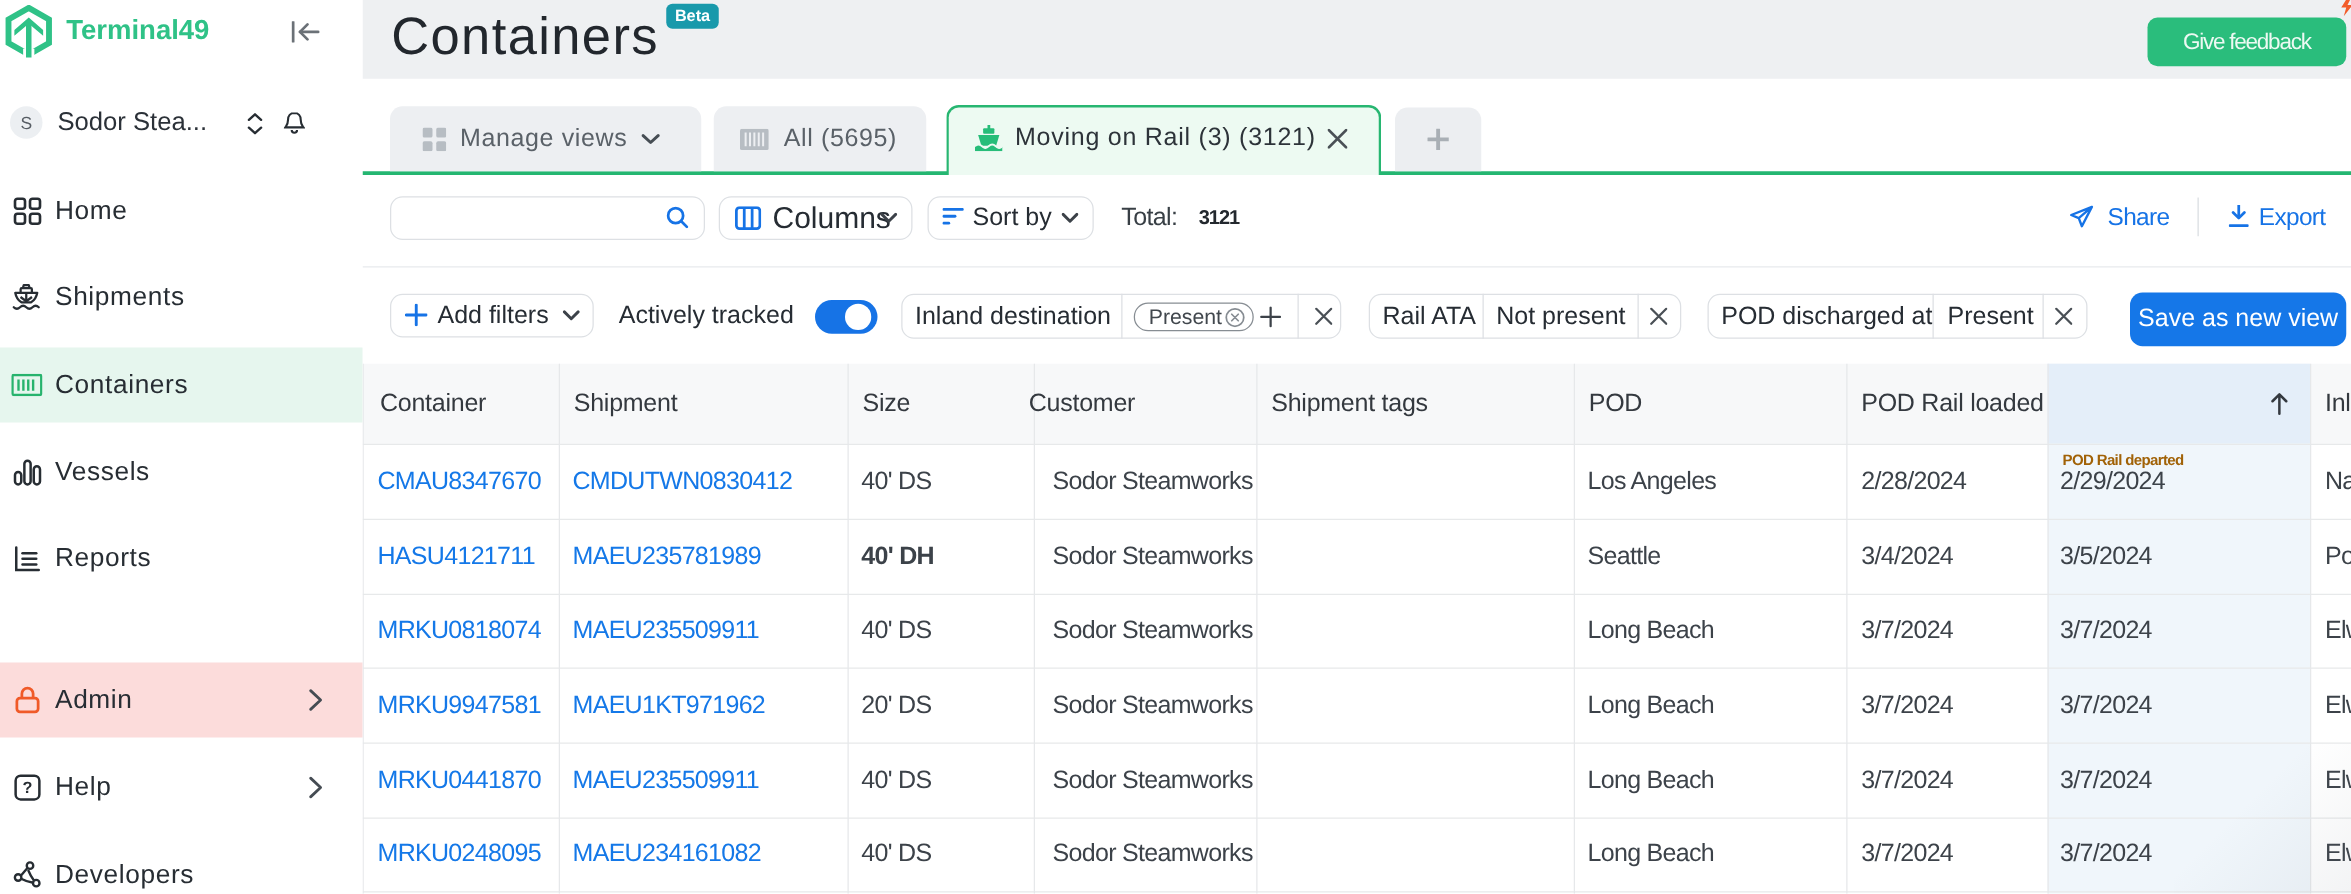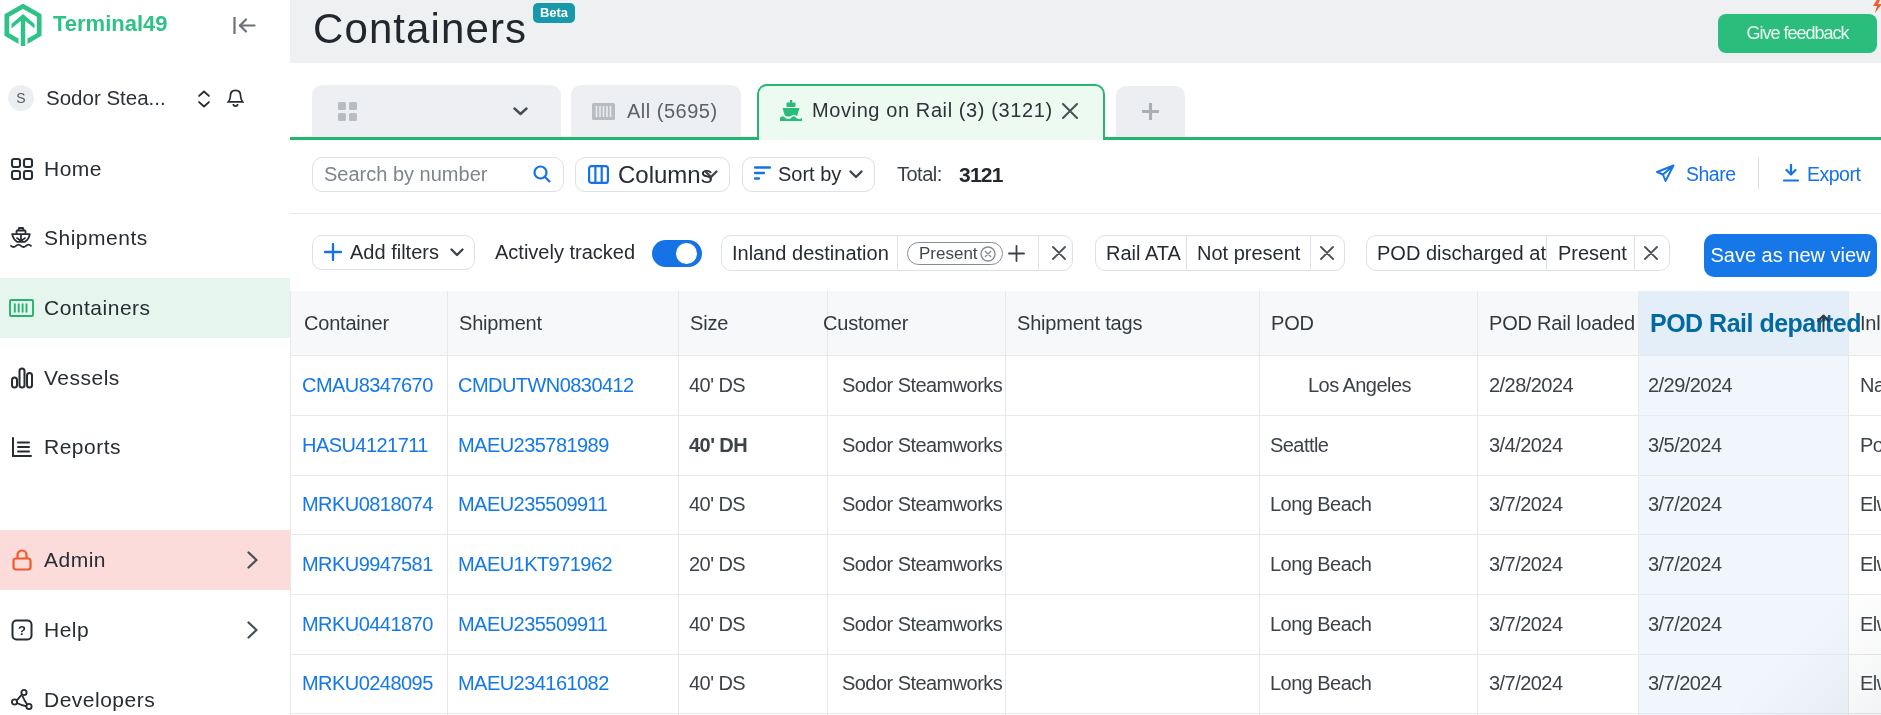--- a/index.html
+++ b/index.html
@@ -27,20 +27,21 @@
     </svg>
 
   <div class="abs" style="left:290px; top:137px; width:1591px; height:3px; background:#24b671;"></div>
   <div class="abs" style="left:312px; top:85px; width:249px; height:52px; background:#edeff2; border-radius:10px 10px 0 0;"></div>
   <svg class="abs" style="left:338px; top:102px;" width="19" height="19" viewBox="0 0 19 19">
     <rect x="0" y="0" width="8" height="8" rx="1.5" fill="#b7bdc3"></rect>
       <rect x="11" y="0" width="8" height="8" rx="1.5" fill="#b7bdc3"></rect>
     <rect x="0" y="11" width="8" height="8" rx="1.5" fill="#b7bdc3"></rect>
       <rect x="11" y="11" width="8" height="8" rx="1.5" fill="#b7bdc3"></rect>
   </svg>
+  <div class="abs" style="left:368px; top:85px; height:52px; line-height:52px; font-size:20px; letter-spacing:0.5px; color:#5a6168;">Manage views</div>
   <svg class="abs" style="left:513px; top:107px;" width="15" height="9" viewBox="0 0 15 9">
       <path d="M1.5 1.5 L7.5 7 L13.5 1.5" fill="none" stroke="#464d54" stroke-width="2.4" stroke-linecap="round" stroke-linejoin="round"></path>
     </svg>
 
   <div class="abs" style="left:571px; top:85px; width:170px; height:52px; background:#edeff2; border-radius:10px 10px 0 0;"></div>
   <svg class="abs" style="left:592px; top:103px;" width="23" height="17" viewBox="0 0 23 17">
     <rect x="0" y="0" width="23" height="17" rx="1.5" fill="#b7bdc3"></rect>
     <g stroke="#edeff2" stroke-width="1.6">
         <line x1="4.5" y1="3" x2="4.5" y2="14"></line>
         <line x1="8" y1="3" x2="8" y2="14"></line>
@@ -63,21 +64,20 @@
   <svg class="abs" style="left:1062px; top:103px;" width="16" height="16" viewBox="0 0 16 16">
       <path d="M1 1 L15 15 M15 1 L1 15" stroke="#4a5056" stroke-width="2" stroke-linecap="round"></path>
     </svg>
 
   <div class="abs" style="left:1116px; top:86px; width:69px; height:51px; background:#eceef1; border-radius:10px 10px 0 0;"></div>
   <svg class="abs" style="left:1142px; top:103px;" width="17" height="17" viewBox="0 0 17 17">
       <path d="M8.5 0.5 V16.5 M0.5 8.5 H16.5" stroke="#a9afb5" stroke-width="3.1" stroke-linecap="round"></path>
     </svg>
 
   <div class="abs" style="left:312px; top:157px; width:252px; height:35px; border:1.5px solid #dde0e4; border-radius:10px;"></div>
-  <div class="abs" style="left:324px; top:157px; height:35px; line-height:35px; font-size:20px; color:#7e858b;">Search by number</div>
   <svg class="abs" style="left:533px; top:165px;" width="18" height="18" viewBox="0 0 18 18">
       <circle cx="7.5" cy="7.5" r="6" fill="none" stroke="#1673e6" stroke-width="2.2"></circle>
       <line x1="12" y1="12" x2="16.5" y2="16.5" stroke="#1673e6" stroke-width="2.2" stroke-linecap="round"></line>
     </svg>
 
   <div class="abs" style="left:575px; top:157px; width:155px; height:35px; border:1.5px solid #dde0e4; border-radius:10px;"></div>
   <svg class="abs" style="left:588px; top:165px;" width="21" height="19" viewBox="0 0 21 19">
       <rect x="1.1" y="1.1" width="18.8" height="16.8" rx="2.5" fill="none" stroke="#1673e6" stroke-width="2.2"></rect>
       <line x1="7.4" y1="1.5" x2="7.4" y2="17.5" stroke="#1673e6" stroke-width="2.2"></line>
       <line x1="13.7" y1="1.5" x2="13.7" y2="17.5" stroke="#1673e6" stroke-width="2.2"></line>
@@ -94,21 +94,21 @@
         <line x1="1" y1="7" x2="10" y2="7"></line>
         <line x1="1" y1="12.5" x2="5" y2="12.5"></line>
       </g>
     </svg>
   <div class="abs" style="left:778px; top:157px; height:46px; line-height:35px; font-size:20px; color:#262c33;">Sort by</div>
   <svg class="abs" style="left:849px; top:170px;" width="14" height="9" viewBox="0 0 14 9">
       <path d="M1.5 1.5 L7 7 L12.5 1.5" fill="none" stroke="#3c4249" stroke-width="2.3" stroke-linecap="round" stroke-linejoin="round"></path>
     </svg>
 
   <div class="abs" style="left:897px; top:157px; height:35px; line-height:35px; font-size:20px; letter-spacing:-0.5px; color:#383f45;">Total:</div>
-  <div class="abs" style="left:959px; top:157px; height:35px; line-height:35px; font-size:21px; letter-spacing:-0.8px; font-weight:bold; color:#23282e;">3121</div>
+  <div class="abs" style="left:959px; top:157px; height:35px; line-height:35px; font-size:16px; letter-spacing:-0.8px; font-weight:bold; color:#23282e;">3121</div>
 
   <svg class="abs" style="left:1656px; top:164px;" width="19" height="19" viewBox="0 0 19 19">
       <path d="M17.5 1.5 L1 8 L7 10.5 L9.5 17 Z M17.5 1.5 L7 10.5" fill="none" stroke="#1673e6" stroke-width="1.9" stroke-linejoin="round"></path>
     </svg>
   <div class="abs" style="left:1686px; top:157px; height:35px; line-height:35px; font-size:19.5px; letter-spacing:-0.5px; color:#1673e6;">Share</div>
   <div class="abs" style="left:1758px; top:158px; width:1px; height:31px; background:#d9dde1;"></div>
   <svg class="abs" style="left:1783px; top:164px;" width="16" height="18" viewBox="0 0 16 18">
       <path d="M8 0 V10 M3.5 6 L8 10.5 L12.5 6" fill="none" stroke="#1673e6" stroke-width="2.2" stroke-linecap="round" stroke-linejoin="round"></path>
       <line x1="1" y1="16.5" x2="15" y2="16.5" stroke="#1673e6" stroke-width="2.2" stroke-linecap="round"></line>
     </svg>
@@ -191,31 +191,31 @@
     <div class="vline" style="left:1348px;"></div>
     <div class="vline" style="left:1558px;"></div>
 
     <div class="th" style="left:14px;">Container</div>
     <div class="th" style="left:169px;">Shipment</div>
     <div class="th" style="left:400px;">Size</div>
     <div class="th" style="left:533px;">Customer</div>
     <div class="th" style="left:727px;">Shipment tags</div>
     <div class="th" style="left:981px;">POD</div>
     <div class="th" style="left:1199px;">POD Rail loaded</div>
-    <div class="th" style="left:1360px; font-weight:bold; color:#0369a1; font-size:25px; letter-spacing:-0.5px;">POD Rail departed</div>
+    <div class="th" style="left:1360px; font-weight:bold; color:#a16207; font-size:12px; letter-spacing:-0.5px;margin-top:45px;">POD Rail departed</div>
     <svg class="abs" style="left:1526px; top:23px;" width="15" height="18" viewBox="0 0 15 18">
         <path d="M7.5 17 V2 M2 7 L7.5 1.5 L13 7" fill="none" stroke="#34393f" stroke-width="2" stroke-linecap="round" stroke-linejoin="round"></path>
       </svg>
     <div class="th" style="left:1570px;">Inland destination</div>
 
     <div class="td lnk" style="left:12px; top:80px;">CMAU8347670</div>
     <div class="td lnk" style="left:168px; top:80px;">CMDUTWN0830412</div>
     <div class="td" style="left:399px; top:80px;">40' DS</div>
     <div class="td" style="left:552px; top:80px;">Sodor Steamworks</div>
-    <div class="td" style="left:980px; top:80px;margin-left:38px;">Los Angeles</div>
+    <div class="td" style="left:980px; top:80px;">Los Angeles</div>
     <div class="td" style="left:1199px; top:80px;">2/28/2024</div>
     <div class="td" style="left:1358px; top:80px;">2/29/2024</div>
     <div class="td" style="left:1570px; top:80px;">National City</div>
 
     <div class="td lnk" style="left:12px; top:140px;">HASU4121711</div>
     <div class="td lnk" style="left:168px; top:140px;">MAEU235781989</div>
     <div class="td" style="left:399px; top:140px;font-weight:bold;">40' DH</div>
     <div class="td" style="left:552px; top:140px;">Sodor Steamworks</div>
     <div class="td" style="left:980px; top:140px;">Seattle</div>
     <div class="td" style="left:1199px; top:140px;">3/4/2024</div>

